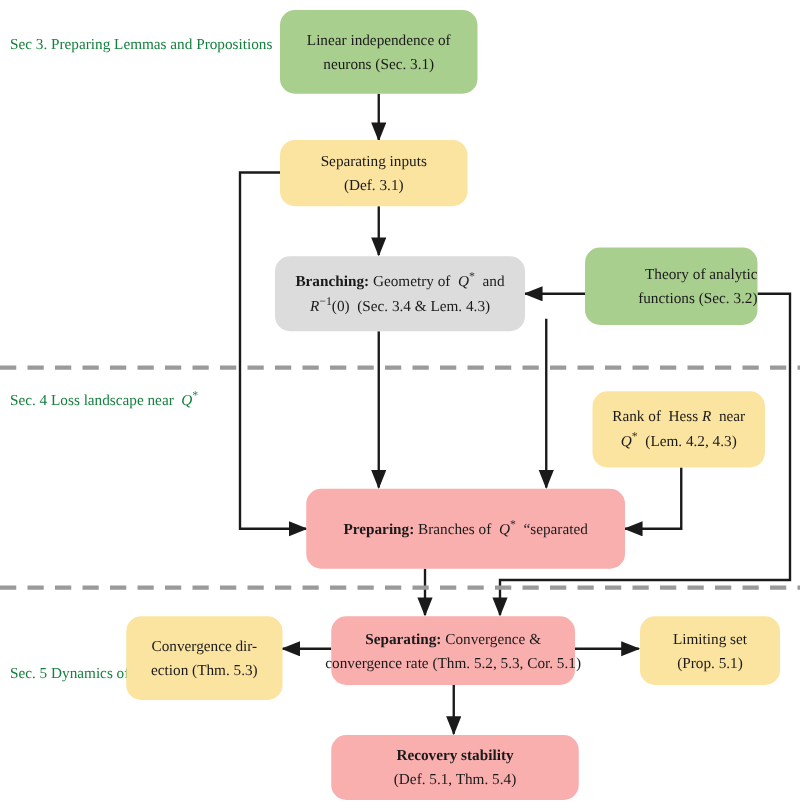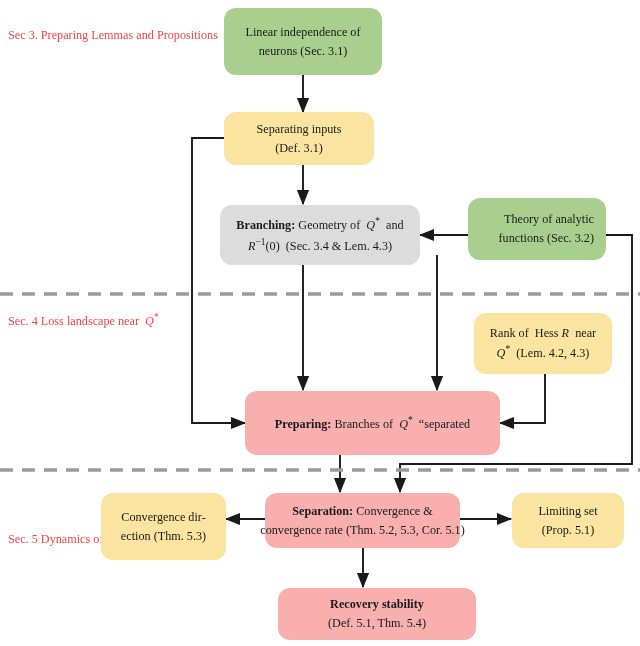--- a/index.html
+++ b/index.html
@@ -25,33 +25,33 @@
     box-sizing: border-box;
     border-radius: 12px;
     display: flex;
     flex-direction: column;
     align-items: center;
     justify-content: center;
     text-align: center;
     line-height: 1.55;
     font-size: 12.2px;
     color: #1a1a1a;
-    padding: 4px 12px;
+    padding: 4px 0;
   }
   .node .ln { display: block; white-space: nowrap; }
   .green  { background: #a9cf8e; }
   .yellow { background: #fbe3a0; }
   .grey   { background: #dcdcdc; }
   .pink   { background: #f9afae; }
   .bold { font-weight: bold; }
   .mi { font-style: italic; font-family: "Liberation Serif","DejaVu Serif",serif; }
   .sec-label {
     position: absolute;
     font-size: 12.2px;
-    color: #ef4444;
+    color: #15803d;
     line-height: 1.65;
     text-align: left;
     white-space: nowrap;
   }
   .sup { font-size: 0.78em; vertical-align: super; }
   .sub-exp { font-size: 0.78em; vertical-align: super; }
 </style>
 </head>
 <body>
 
@@ -137,27 +137,27 @@
   <div class="node pink" style="left:245px; top:391px; width:255px; height:64px;">
     <span class="ln"><span class="bold">Preparing:</span> Branches of&nbsp; <span class="mi">Q</span><span class="sup">*</span>&nbsp; “separated</span>
   </div>
 
   <div class="node yellow" style="left:101px; top:493px; width:125px; height:67px;">
     <span class="ln">Convergence dir-</span>
     <span class="ln">ection (Thm. 5.3)</span>
   </div>
 
   <div class="node pink" style="left:265px; top:493px; width:195px; height:55px;">
-    <span class="ln"><span class="bold">Separation:</span> Convergence &amp;</span>
+    <span class="ln"><span class="bold">Separating:</span> Convergence &amp;</span>
     <span class="ln">convergence rate (Thm. 5.2, 5.3, Cor. 5.1)</span>
   </div>
 
   <div class="node yellow" style="left:512px; top:493px; width:112px; height:55px;">
     <span class="ln">Limiting set</span>
     <span class="ln">(Prop. 5.1)</span>
   </div>
 
-  <div class="node pink" style="left:278px; top:588px; width:198px; height:52px;">
+  <div class="node pink" style="left:265px; top:588px; width:198px; height:52px;">
     <span class="ln bold">Recovery stability</span>
     <span class="ln">(Def. 5.1, Thm. 5.4)</span>
   </div>
 
 </div>
 
 </body></html>

